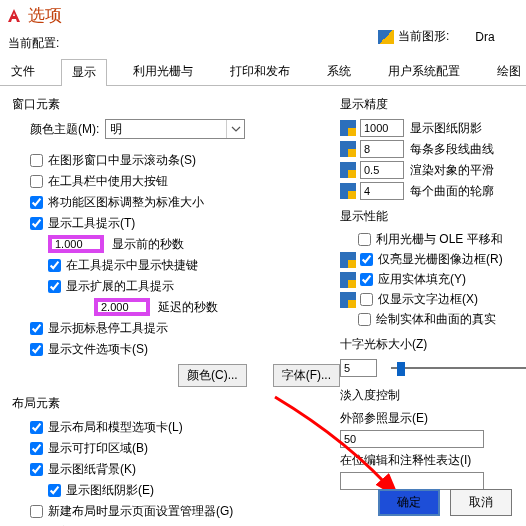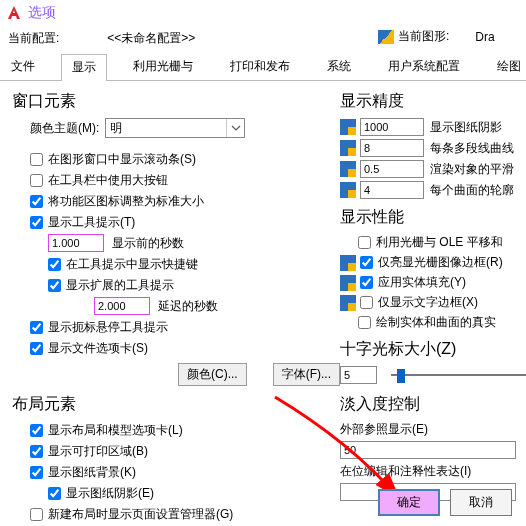--- a/index.html
+++ b/index.html
@@ -17,21 +17,21 @@
     display: flex;
     align-items: center;
     padding: 4px 6px 2px 6px;
     gap: 6px;
   }
   .app-logo {
     width: 16px; height: 16px;
     display: flex; align-items: center; justify-content: center;
   }
   .app-logo svg { width: 16px; height: 16px; }
-  .win-title { color: #8b5cf6; font-size: 14px; }
+  .win-title { color: #c2410c; font-size: 17px; }
   .profile-row {
     padding: 6px 8px 4px 8px;
     display: flex;
     align-items: center;
     gap: 16px;
   }
   .profile-row .lbl { margin-right: 2px; }
   .profile-row .val { margin-left: 30px; color: #000; }
   .drawing-icon {
     width: 16px; height: 14px;
@@ -72,21 +72,21 @@
     display: flex;
     padding: 8px 0 0 12px;
   }
   .left-col {
     width: 328px;
   }
   .right-col {
     width: 186px;
   }
   .group-title {
-    font-size: 16px;
+    font-size: 12px;
     margin: 2px 0 6px 0;
   }
   .row {
     display: flex;
     align-items: center;
     margin: 3px 0;
     line-height: 18px;
   }
   .indent1 { margin-left: 18px; }
   .indent2 { margin-left: 36px; }
@@ -106,21 +106,21 @@
     background: #fff;
     justify-content: space-between;
     padding-left: 4px;
   }
   .sel-wrap .caret {
     width: 18px; height: 18px;
     display: flex; align-items: center; justify-content: center;
     border-left: 1px solid #ccc;
   }
   .num-box {
-    border: 1px solid #d946ef;
+    border: 4px solid #d946ef;
     height: 18px;
     width: 56px;
     padding: 0 3px;
     font-size: 11px;
     display: flex;
     align-items: center;
     background: #fff;
   }
   .btnrow {
     display: flex;
@@ -151,33 +151,33 @@
     background: #f5b700;
   }
   .r-row {
     display: flex;
     align-items: center;
     margin: 3px 0;
   }
   .r-numbox {
     border: 1px solid #888;
     height: 18px;
-    width: 64px;
+    width: 44px;
     padding: 0 3px;
     font-size: 11px;
     display: flex;
     align-items: center;
     background: #fff;
     margin-right: 6px;
   }
   .r-txt { font-size: 12px; white-space: nowrap; }
   .wide-input {
     border: 1px solid #888;
     height: 18px;
-    width: 176px;
+    width: 144px;
     padding: 0 3px;
     font-size: 11px;
     display: flex;
     align-items: center;
     background: #fff;
   }
   .slider-track {
     position: relative;
     width: 160px;
     height: 14px;
@@ -204,21 +204,21 @@
   }
   .footer-btns .btn2 {
     border: 1px solid #777;
     background: #f4f4f4;
     padding: 4px 18px;
     font-size: 12px;
     cursor: pointer;
   }
   .footer-btns .btn2.primary {
     border: 2px solid #4a7ebb;
-    background: #f0abfc;
+    background: #1d4ed8;
     padding: 3px 17px;
     text-align: right;
   }
   .arrow {
     position: absolute;
     left: 270px;
     top: 392px;
     pointer-events: none;
   }
 </style>
@@ -229,21 +229,20 @@
   <span class="app-logo">
     <svg viewBox="0 0 16 16">
         <path d="M8 1 L14 14 H11 L10 11 H6 L5 14 H2 Z M7 8 H9 L8 5 Z" fill="#d9232e"></path>
       </svg>
   </span>
   <span class="win-title">选项</span>
 </div>
 
 <div class="profile-row">
   <span class="lbl">当前配置:</span>
-  <span class="val">&lt;&lt;未命名配置&gt;&gt;</span>
 </div>
 <div class="profile-right">
   <span class="drawing-icon"></span>
   <span>当前图形:</span>
   <span style="margin-left:26px">Dra</span>
 </div>
 
 <div class="tabs">
   <div class="tab">文件</div>
   <div class="tab active">显示</div>

